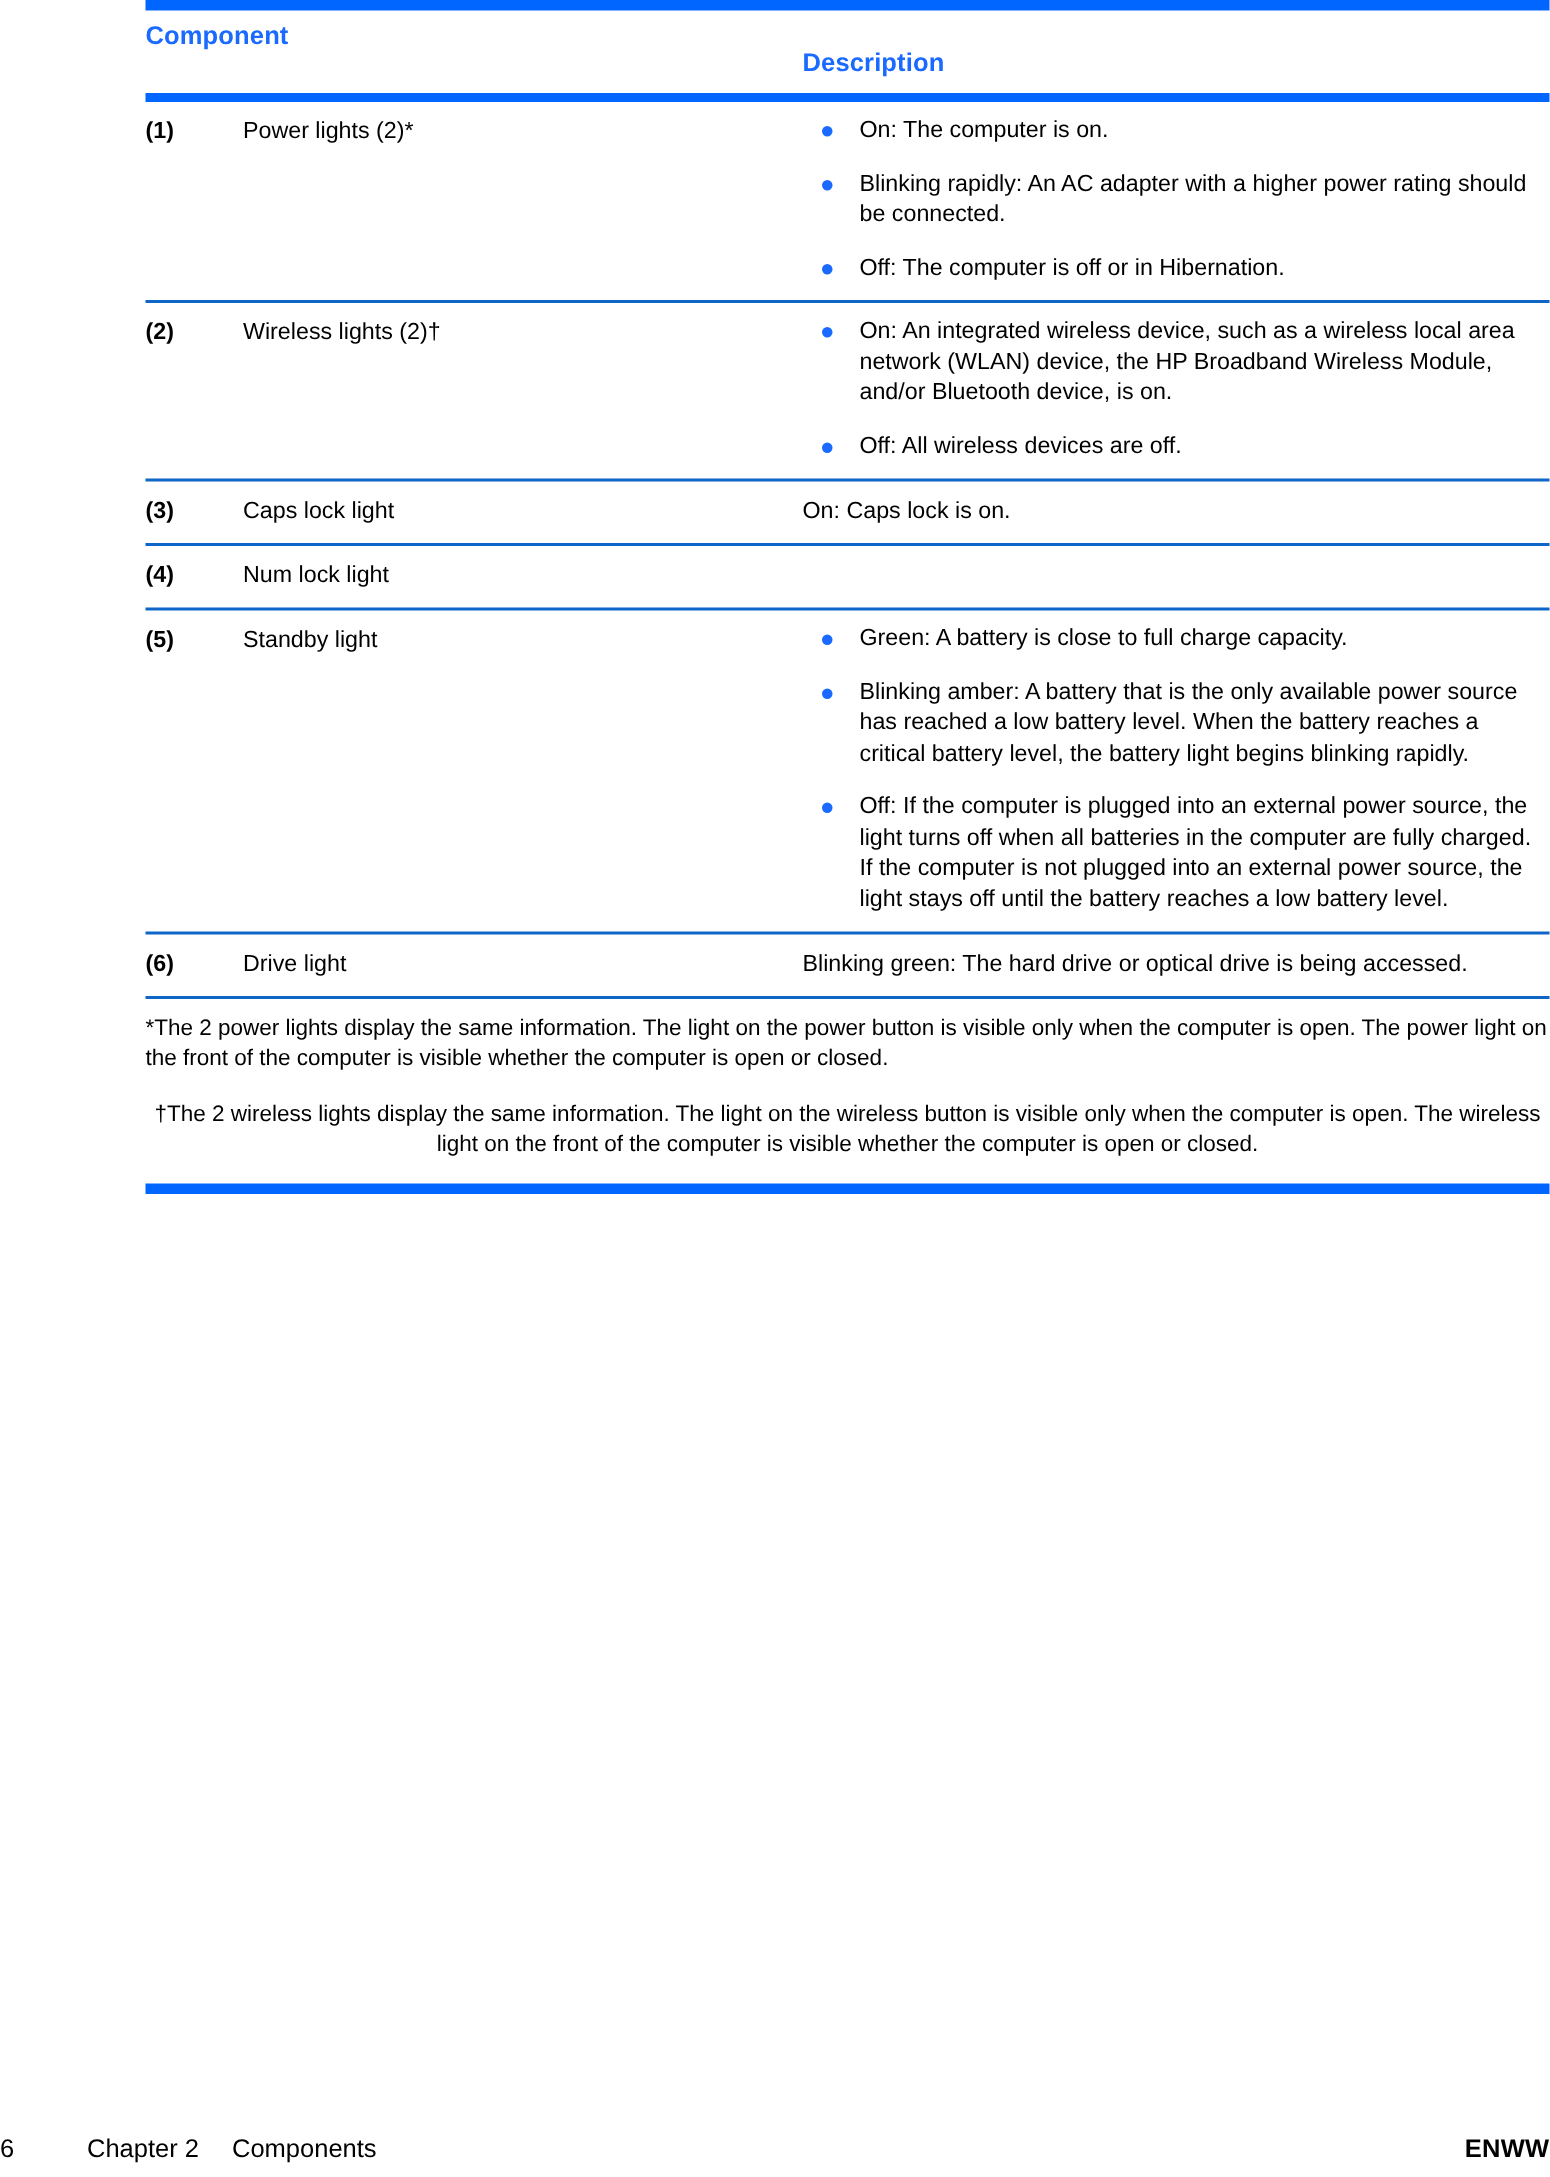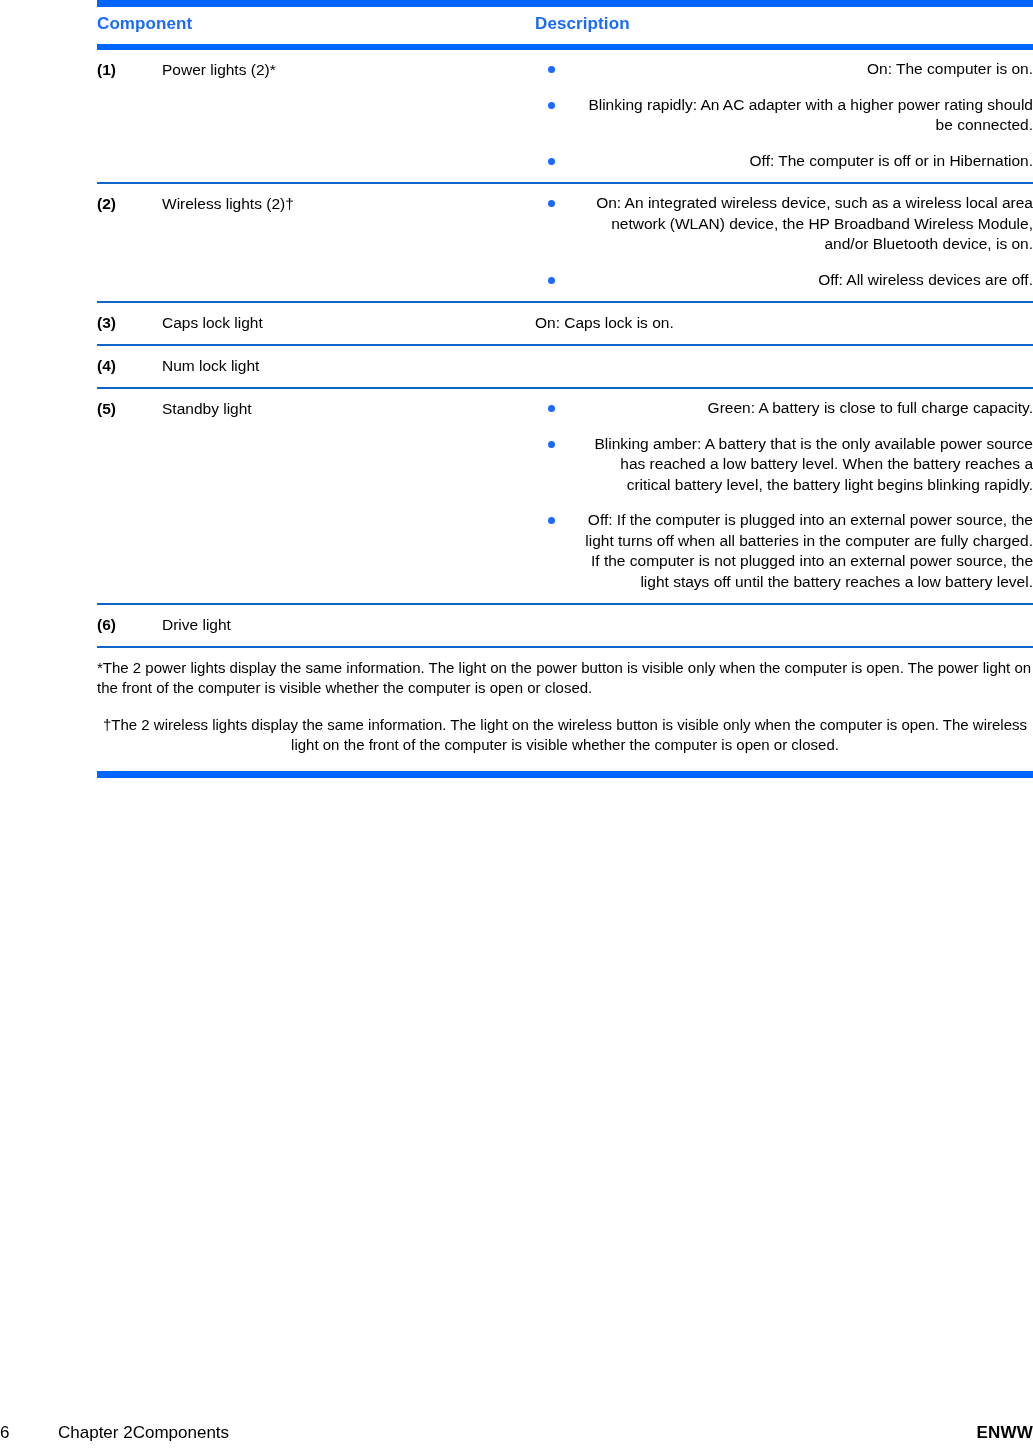--- a/index.html
+++ b/index.html
@@ -56,21 +56,21 @@
     display: flex;
     padding: 7px 0 10px 0;
   }
   .head-cell {
     color: #1a6aff;
     font-weight: bold;
     font-size: 17px;
     letter-spacing: 0.1px;
   }
   .col-a { width: 438px; flex: 0 0 438px; }
-  .col-b { width: 498px; flex: 0 0 498px; }
+  .col-b { width: 498px; flex: 0 0 498px; margin-top: 18px; }
 
   .row {
     display: flex;
     padding: 9px 0 11px 0;
   }
   .cell-left {
     width: 438px;
     flex: 0 0 438px;
     display: flex;
   }
@@ -93,21 +93,20 @@
   }
   .plain-desc {
     font-size: 15.5px;
     line-height: 21px;
   }
 
   ul.bullets {
     list-style: none;
     margin: 0;
     padding: 0;
-    text-align: right;
   }
   ul.bullets li {
     position: relative;
     padding-left: 38px;
     margin: 0 0 15px 0;
     font-size: 15.5px;
     line-height: 20.5px;
   }
   ul.bullets li:last-child {
     margin-bottom: 0;
@@ -146,20 +145,21 @@
     top: 0px;
     font-size: 17px;
     white-space: pre;
   }
   .pf-pageno {
     display: inline-block;
     width: 58px;
   }
   .pf-chapter {
     display: inline-block;
+    margin-right: 22px;
   }
   .pf-right {
     position: absolute;
     right: 0px;
     top: 0px;
     font-size: 17px;
     font-weight: bold;
     letter-spacing: 0.2px;
   }
 </style>
@@ -245,20 +245,23 @@
       </div>
     </div>
 
     <div class="rule"></div>
 
     <div class="row">
       <div class="cell-left">
         <div class="num">(6)</div>
         <div class="comp-label">Drive light</div>
       </div>
+      <div class="cell-right">
+        <div class="plain-desc">Blinking green: The hard drive or optical drive is being accessed.</div>
+      </div>
     </div>
 
     <div class="rule"></div>
 
     <div class="footnotes">
       <div class="footnote">*The 2 power lights display the same information. The light on the power button is visible only when the computer is open. The power light on the front of the computer is visible whether the computer is open or closed.</div>
       <div class="footnote">†The 2 wireless lights display the same information. The light on the wireless button is visible only when the computer is open. The wireless light on the front of the computer is visible whether the computer is open or closed.</div>
     </div>
 
     <div class="bar-bottom"></div>

